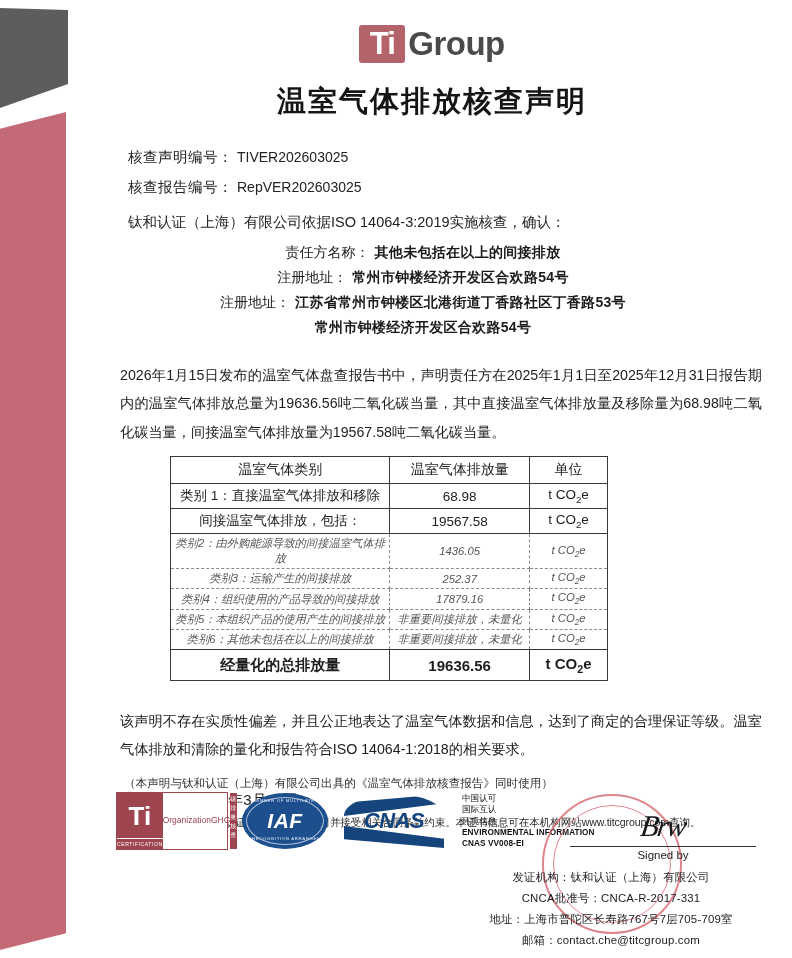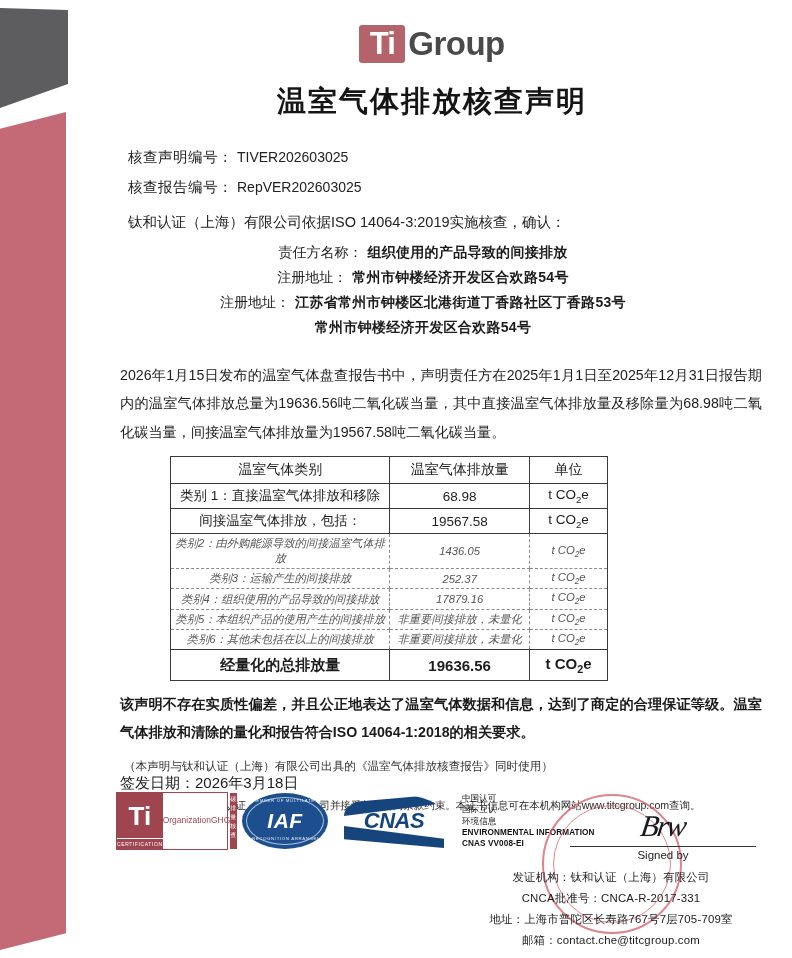--- a/index.html
+++ b/index.html
@@ -158,26 +158,25 @@
   tr.total-row td {
     font-weight: bold;
     font-size: 15px;
     border-top: 1.4px solid #333;
     padding: 5px 4px;
   }
   .co2 sub { font-size: 0.72em; }
 
   
   .closing {
-    margin-top: 10px;
+    margin-top: 27px;
     padding: 0 6px 0 24px;
     font-size: 14.2px;
     line-height: 1.95;
     text-align: justify;
-    font-weight: bold;
   }
   .note-line {
     margin-top: 12px;
     padding-left: 28px;
     font-size: 11.6px;
     color: #333;
   }
   .issue-date {
     margin-top: 0;
     padding-left: 24px;
@@ -422,21 +421,21 @@
     <div class="ref-line">
       <span class="ref-label">核查报告编号：</span><span class="ref-value">RepVER202603025</span>
     </div>
   </div>
 
   <div class="intro">钛和认证（上海）有限公司依据ISO 14064-3:2019实施核查，确认：</div>
 
   <div class="party-block">
     <div class="party-row">
       <span class="party-label">责任方名称：</span>
-      <span class="party-value">组织使用的产品导致的间接排放</span>
+      <span class="party-value">其他未包括在以上的间接排放</span>
     </div>
     <div class="party-row">
       <span class="party-label">注册地址：</span>
       <span class="party-value">常州市钟楼经济开发区合欢路54号</span>
     </div>
     <div class="party-row">
       <span class="party-label">注册地址：</span>
       <span class="party-value">江苏省常州市钟楼区北港街道丁香路社区丁香路53号</span>
     </div>
     <div class="party-row cont">

